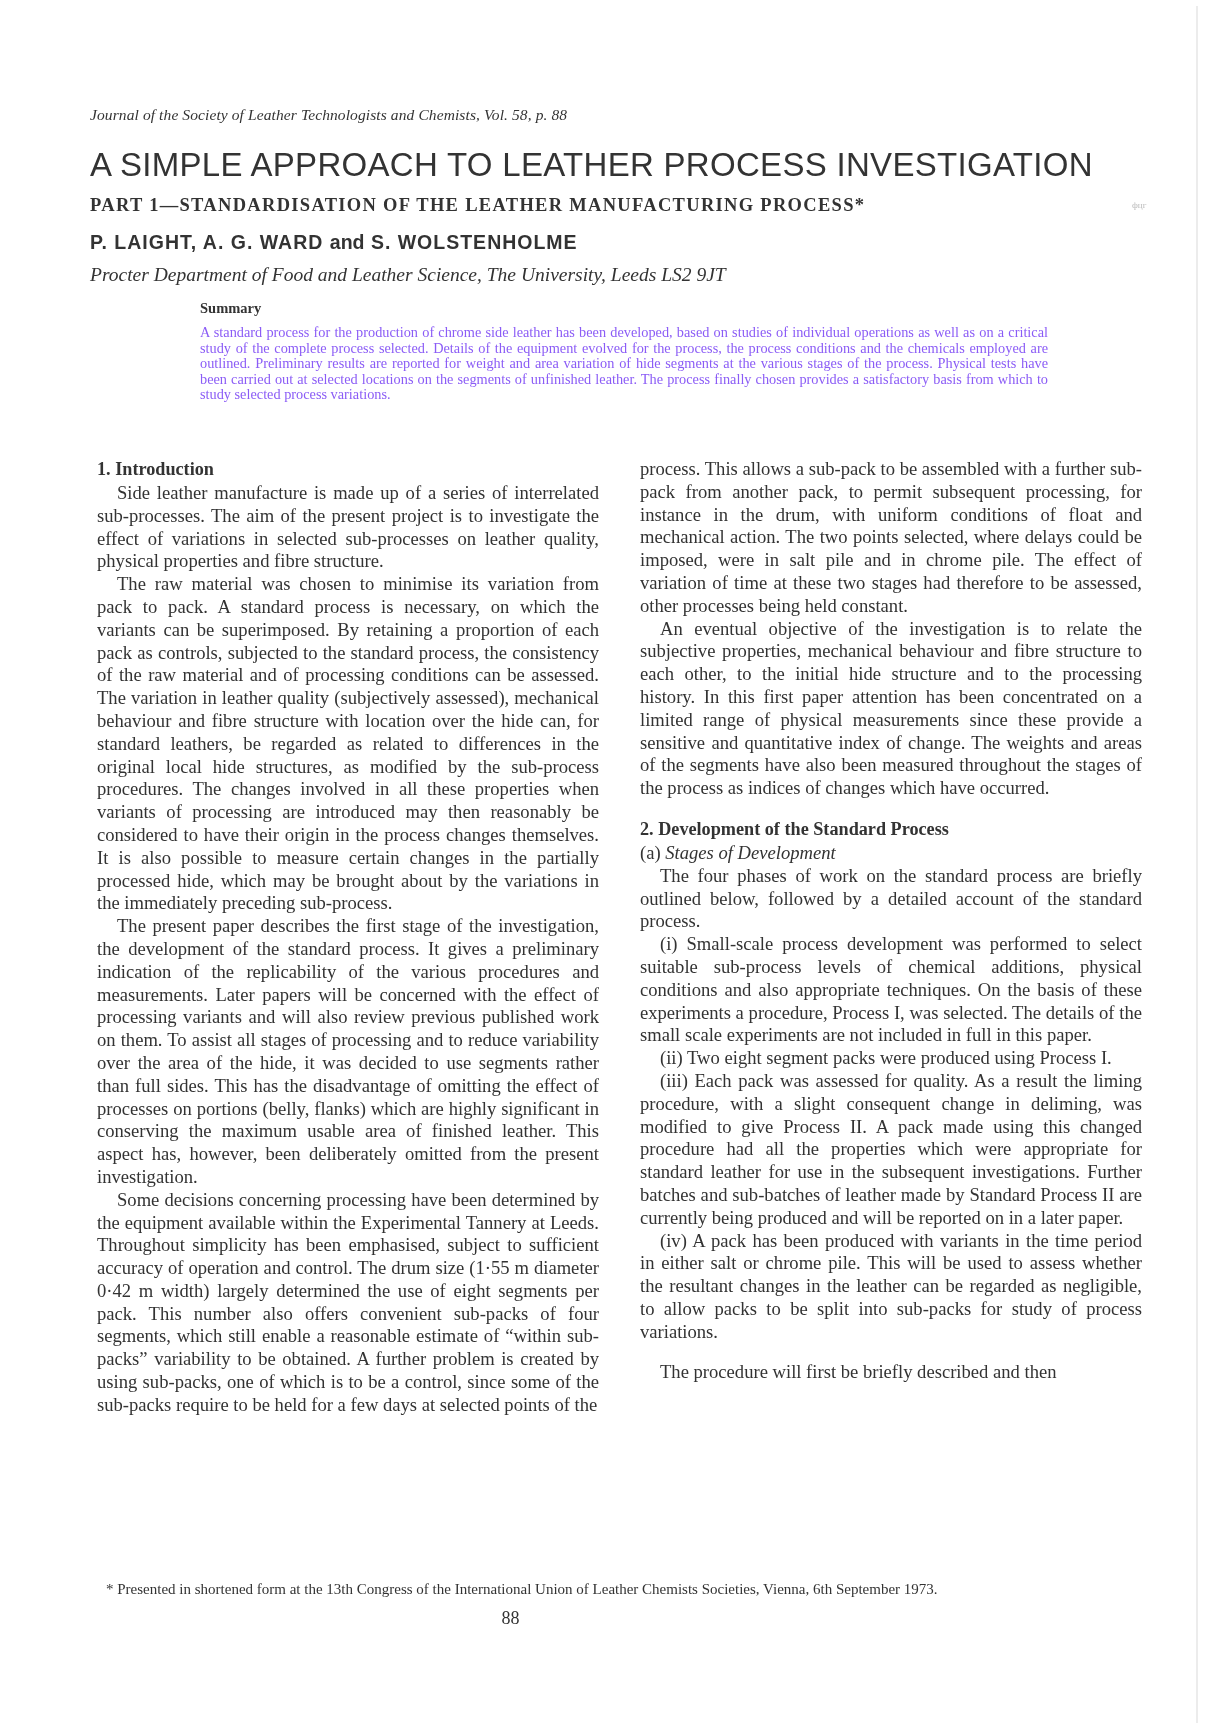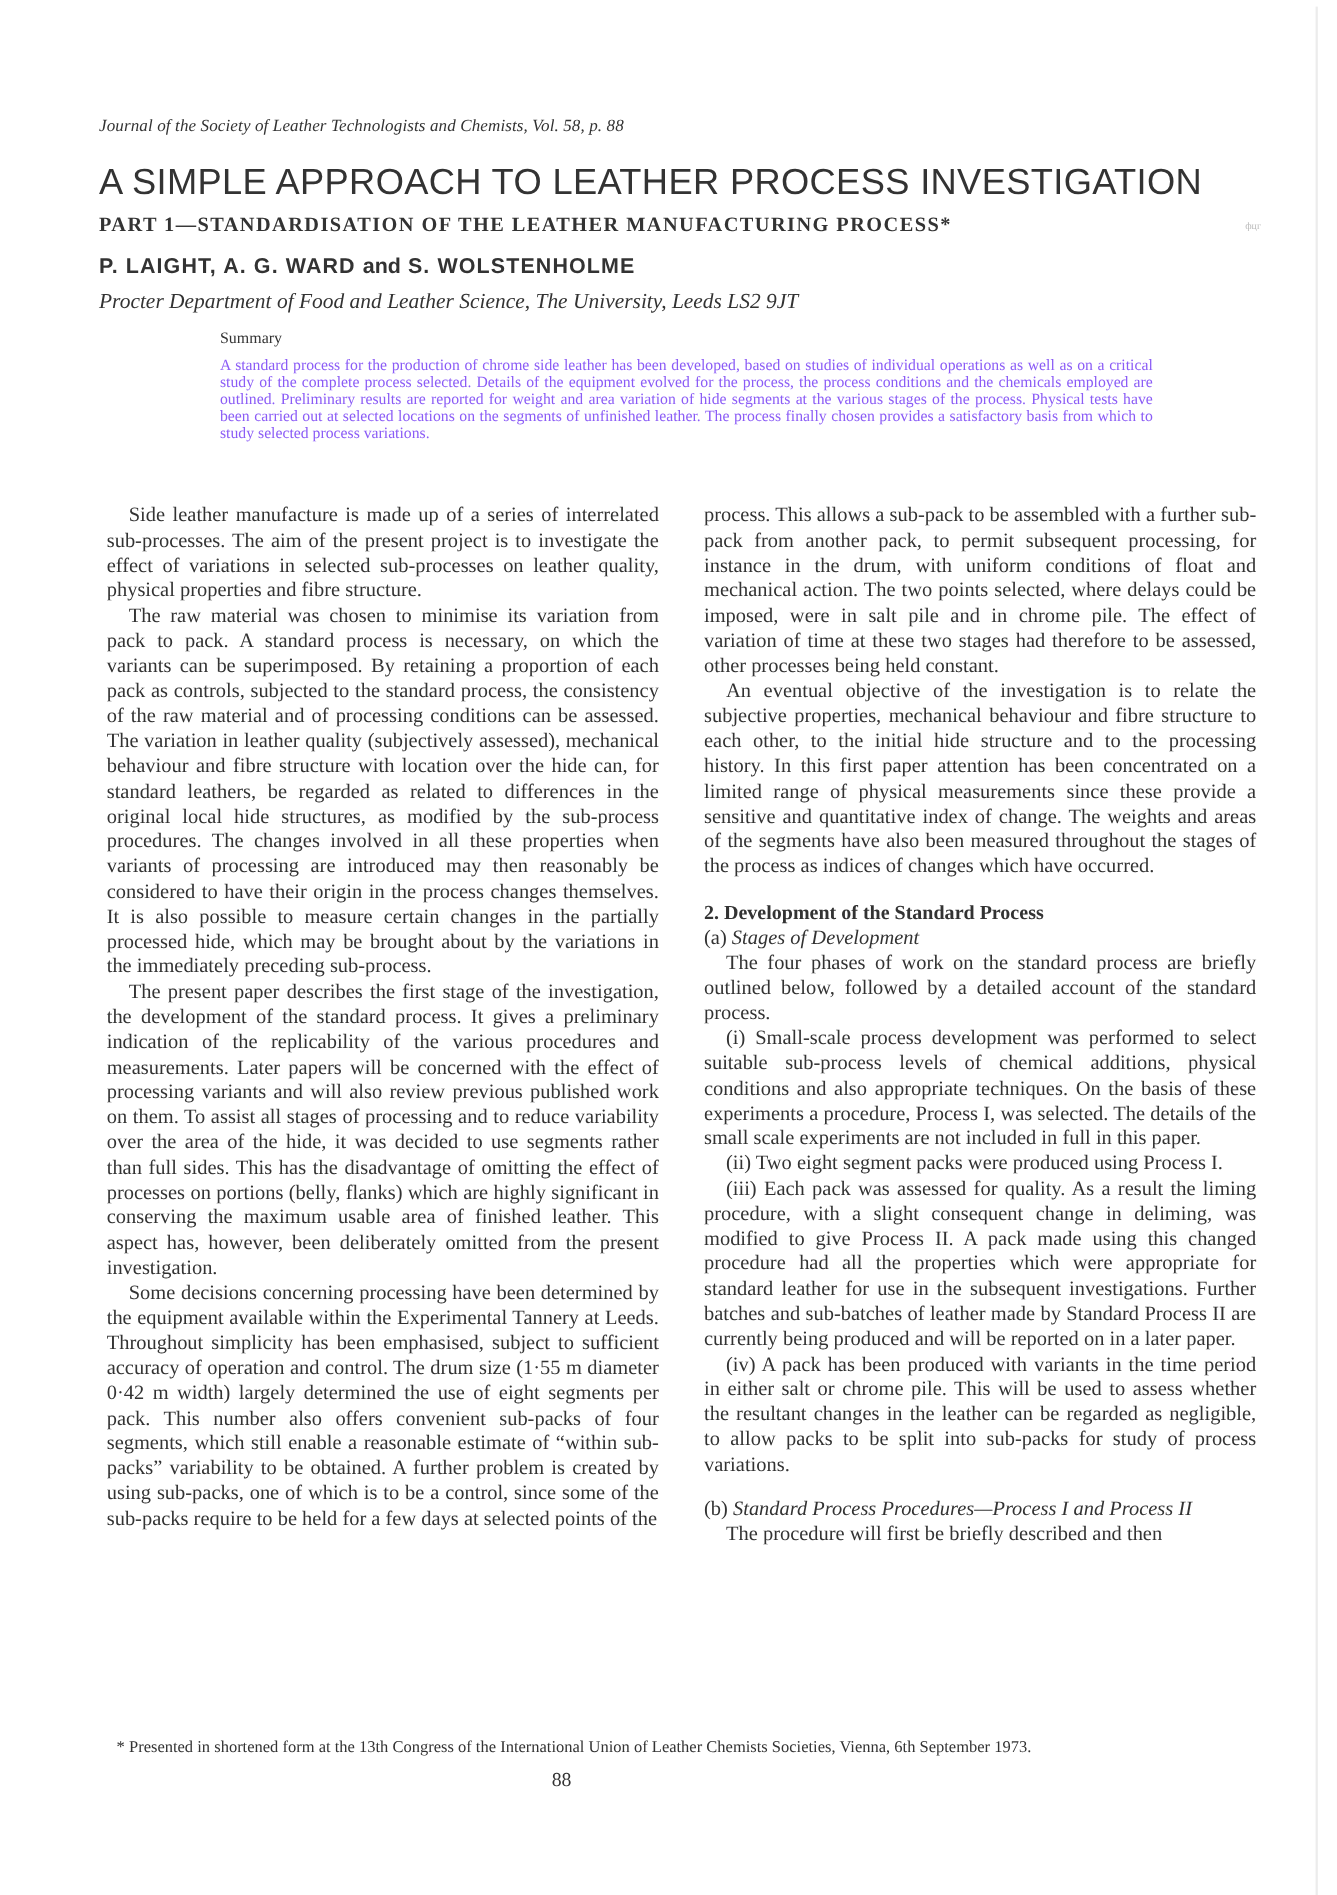--- a/index.html
+++ b/index.html
@@ -37,21 +37,21 @@
     font-weight: bold; font-size: 19.5px; color: #333; letter-spacing: 1px;
     white-space: nowrap;
   }
   .authors .and { letter-spacing: 0; }
   .affil {
     position: absolute; left: 90px; top: 264px;
     font-style: italic; font-size: 19.5px; color: #333;
   }
   .summary-head {
     position: absolute; left: 200px; top: 300px;
-    font-weight: normal; font-size: 14.5px; color: #333;
+    font-weight: bold; font-size: 14.5px; color: #333;
   }
   .summary {
     position: absolute; left: 200px; top: 325px; width: 848px;
     font-size: 14.3px; line-height: 15.6px; text-align: justify; color: #8b5cf6;
   }
   .col {
     position: absolute; top: 458px; width: 502px;
     font-size: 18.6px; line-height: 22.8px; color: #333;
   }
   .col.left { left: 97px; }
@@ -86,20 +86,21 @@
   <span>P. LAIGHT, A. G. WARD</span>
   <span class="and">and</span>
   <span>S. WOLSTENHOLME</span>
 </div>
 <div class="affil">Procter Department of Food and Leather Science, The University, Leeds LS2 9JT</div>
 
 <div class="summary-head">Summary</div>
 <div class="summary">A standard process for the production of chrome side leather has been developed, based on studies of individual operations as well as on a critical study of the complete process selected. Details of the equipment evolved for the process, the process conditions and the chemicals employed are outlined. Preliminary results are reported for weight and area variation of hide segments at the various stages of the process. Physical tests have been carried out at selected locations on the segments of unfinished leather. The process finally chosen provides a satisfactory basis from which to study selected process variations.</div>
 
 <div class="col left">
+  <div class="sec-head">1. Introduction</div>
   <p>Side leather manufacture is made up of a series of interrelated sub-processes. The aim of the present project is to investigate the effect of variations in selected sub-processes on leather quality, physical properties and fibre structure.</p>
   <p>The raw material was chosen to minimise its variation from pack to pack. A standard process is necessary, on which the variants can be superimposed. By retaining a proportion of each pack as controls, subjected to the standard process, the consistency of the raw material and of processing conditions can be assessed. The variation in leather quality (subjectively assessed), mechanical behaviour and fibre structure with location over the hide can, for standard leathers, be regarded as related to differences in the original local hide structures, as modified by the sub-process procedures. The changes involved in all these properties when variants of processing are introduced may then reasonably be considered to have their origin in the process changes themselves. It is also possible to measure certain changes in the partially processed hide, which may be brought about by the variations in the immediately preceding sub-process.</p>
   <p>The present paper describes the first stage of the investigation, the development of the standard process. It gives a preliminary indication of the replicability of the various procedures and measurements. Later papers will be concerned with the effect of processing variants and will also review previous published work on them. To assist all stages of processing and to reduce variability over the area of the hide, it was decided to use segments rather than full sides. This has the disadvantage of omitting the effect of processes on portions (belly, flanks) which are highly significant in conserving the maximum usable area of finished leather. This aspect has, however, been deliberately omitted from the present investigation.</p>
   <p>Some decisions concerning processing have been determined by the equipment available within the Experimental Tannery at Leeds. Throughout simplicity has been emphasised, subject to sufficient accuracy of operation and control. The drum size (1·55 m diameter 0·42 m width) largely determined the use of eight segments per pack. This number also offers convenient sub-packs of four segments, which still enable a reasonable estimate of “within sub-packs” variability to be obtained. A further problem is created by using sub-packs, one of which is to be a control, since some of the sub-packs require to be held for a few days at selected points of the</p>
 </div>
 
 <div class="col right">
   <p class="noindent">process. This allows a sub-pack to be assembled with a further sub-pack from another pack, to permit subsequent processing, for instance in the drum, with uniform conditions of float and mechanical action. The two points selected, where delays could be imposed, were in salt pile and in chrome pile. The effect of variation of time at these two stages had therefore to be assessed, other processes being held constant.</p>
   <p>An eventual objective of the investigation is to relate the subjective properties, mechanical behaviour and fibre structure to each other, to the initial hide structure and to the processing history. In this first paper attention has been concentrated on a limited range of physical measurements since these provide a sensitive and quantitative index of change. The weights and areas of the segments have also been measured throughout the stages of the process as indices of changes which have occurred.</p>
   <div class="gap"></div>
@@ -107,21 +108,17 @@
   <div class="sub-head">
     <span class="paren">(a)</span>
     <span>Stages of Development</span>
   </div>
   <p>The four phases of work on the standard process are briefly outlined below, followed by a detailed account of the standard process.</p>
   <p>(i) Small-scale process development was performed to select suitable sub-process levels of chemical additions, physical conditions and also appropriate techniques. On the basis of these experiments a procedure, Process I, was selected. The details of the small scale experiments are not included in full in this paper.</p>
   <p>(ii) Two eight segment packs were produced using Process I.</p>
   <p>(iii) Each pack was assessed for quality. As a result the liming procedure, with a slight consequent change in deliming, was modified to give Process II. A pack made using this changed procedure had all the properties which were appropriate for standard leather for use in the subsequent investigations. Further batches and sub-batches of leather made by Standard Process II are currently being produced and will be reported on in a later paper.</p>
   <p>(iv) A pack has been produced with variants in the time period in either salt or chrome pile. This will be used to assess whether the resultant changes in the leather can be regarded as negligible, to allow packs to be split into sub-packs for study of process variations.</p>
   <div class="gap"></div>
-  <div class="sub-head">
-    <span class="paren">(b)</span>
-    <span>Standard Process Procedures—Process I and Process II</span>
-  </div>
   <p>The procedure will first be briefly described and then</p>
 </div>
 
 <div class="footnote">* Presented in shortened form at the 13th Congress of the International Union of Leather Chemists Societies, Vienna, 6th September 1973.</div>
 <div class="pagenum">88</div>
 
 </body></html>

